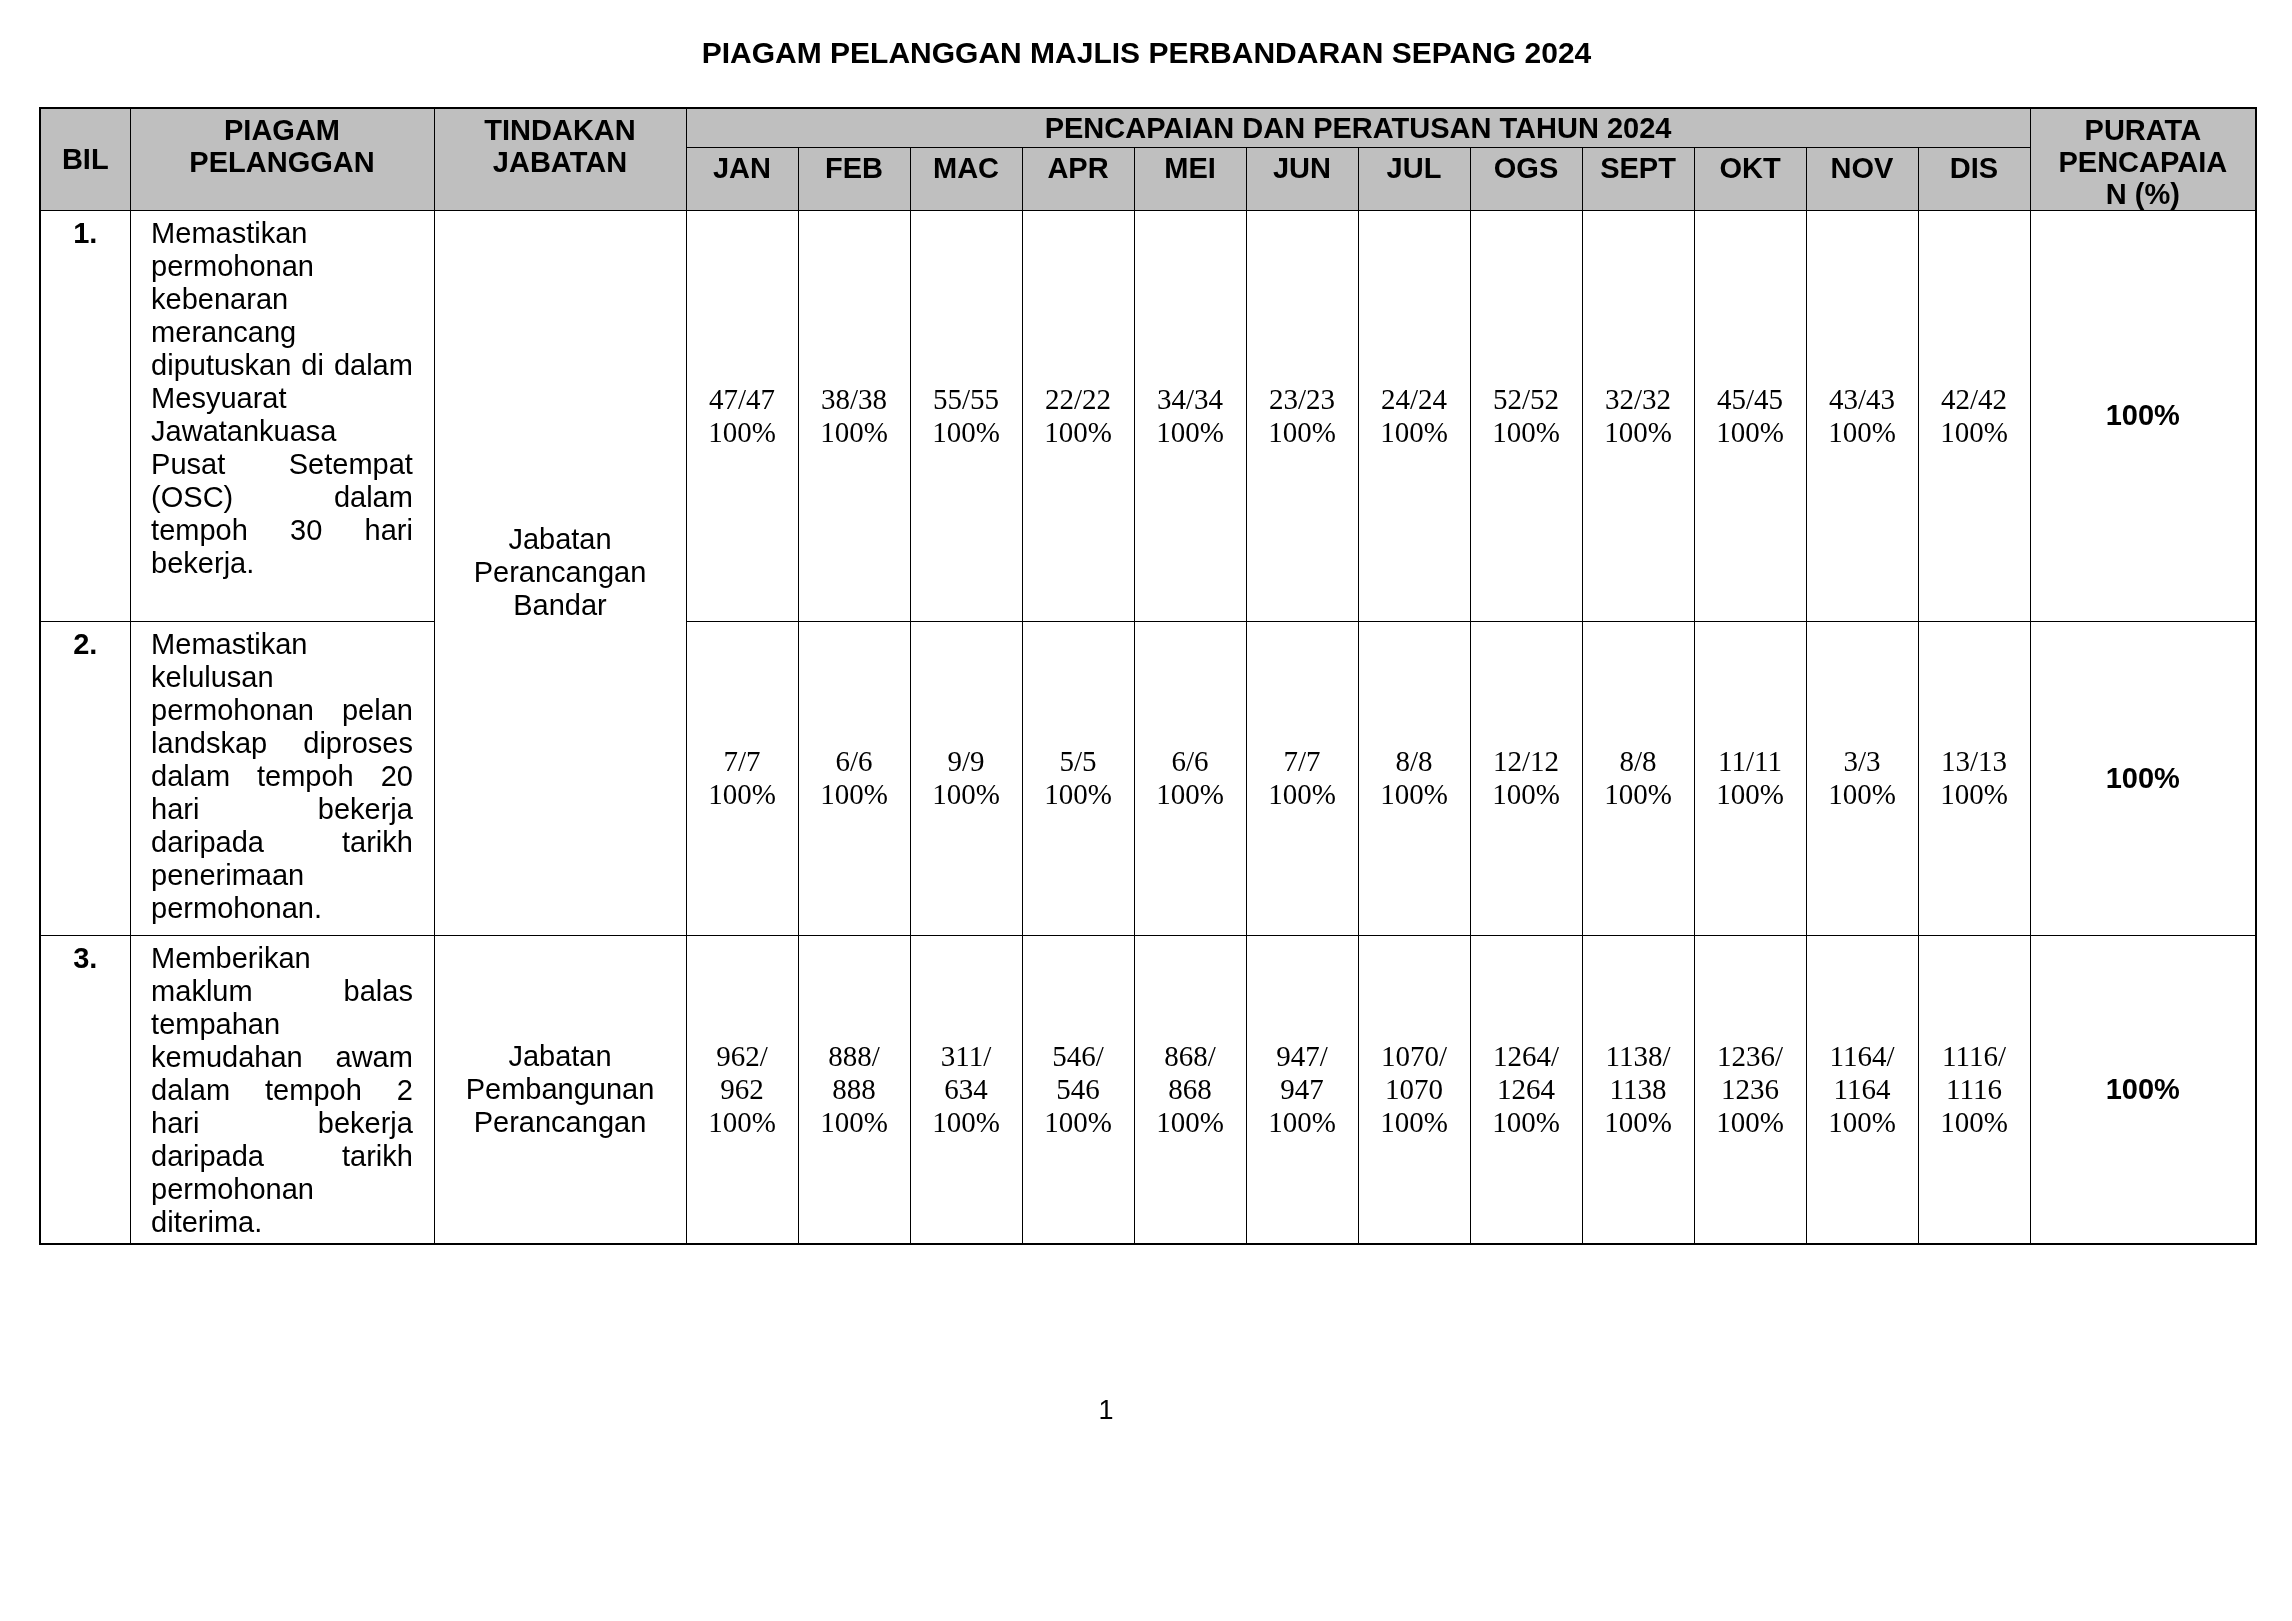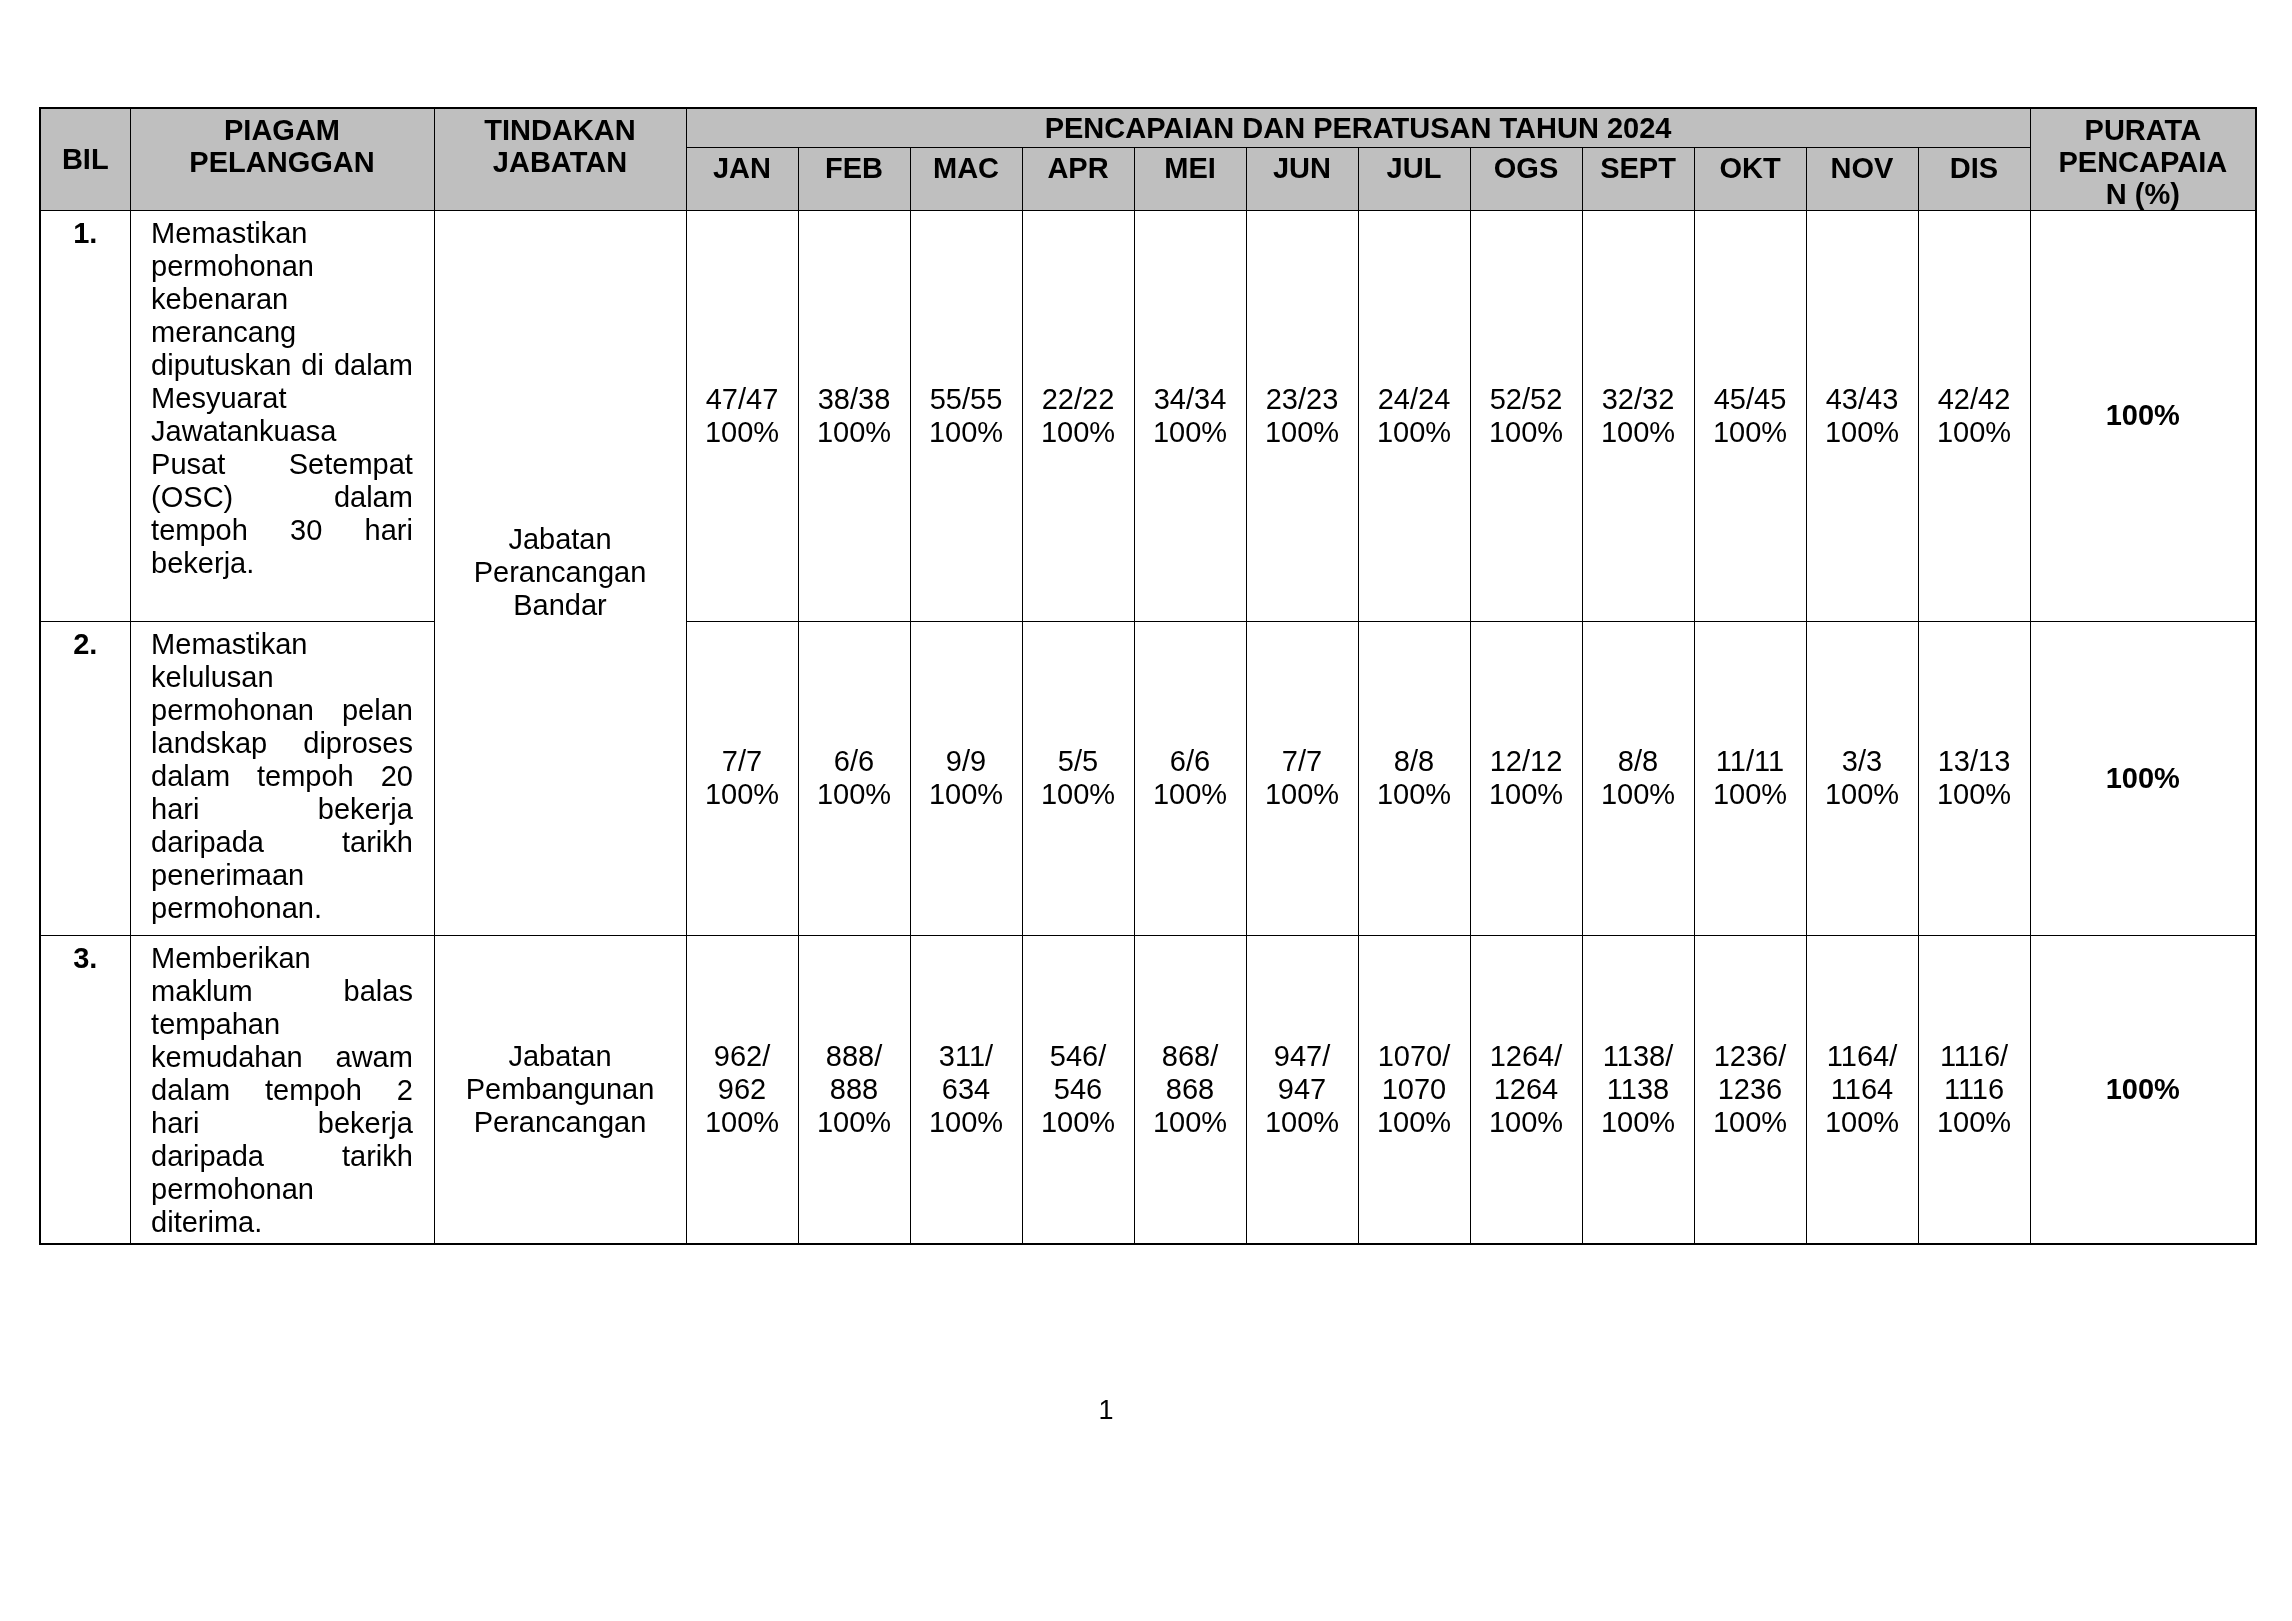--- a/index.html
+++ b/index.html
@@ -51,34 +51,36 @@
   tr.row-1 { height:411px; }
   tr.row-2 { height:314px; }
   tr.row-3 { height:309px; }
 
   td.bil  { vertical-align:top; text-align:center; font-weight:bold; padding-top:6.3px; }
   td.desc { vertical-align:top; text-align:justify; padding:6.3px 20.6px 0 20.6px; }
   td.dept { vertical-align:middle; text-align:center; padding:0 7.2px;margin-top:40px; }
   td.result {
     vertical-align:middle; text-align:center;
     white-space:pre-line;
+    font-family:Liberation Serif, serif;
   }
   td.avg { vertical-align:middle; text-align:center; font-weight:bold; }
 
   .page-number {
     position:absolute; top:1395px; left:0; width:2212px;
     text-align:center;
     font-size:27px; line-height:30px;
   }
 </style>
 </head>
 <body>
 
 <div class="page">
 
+  <div class="doc-title">PIAGAM PELANGGAN MAJLIS PERBANDARAN SEPANG 2024</div>
 
   <table class="charter">
     <colgroup>
       <col style="width:90px">
       <col style="width:304px">
       <col style="width:252px">
       <col style="width:112px">
         <col style="width:112px">
         <col style="width:112px">
         <col style="width:112px">

